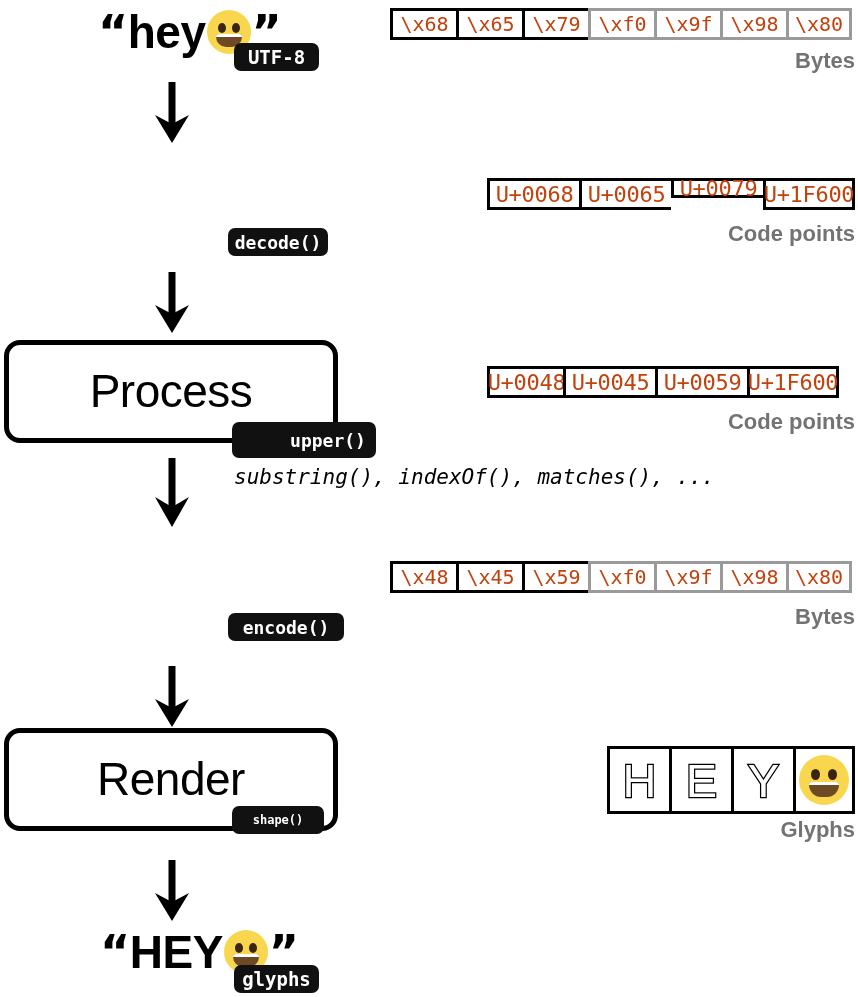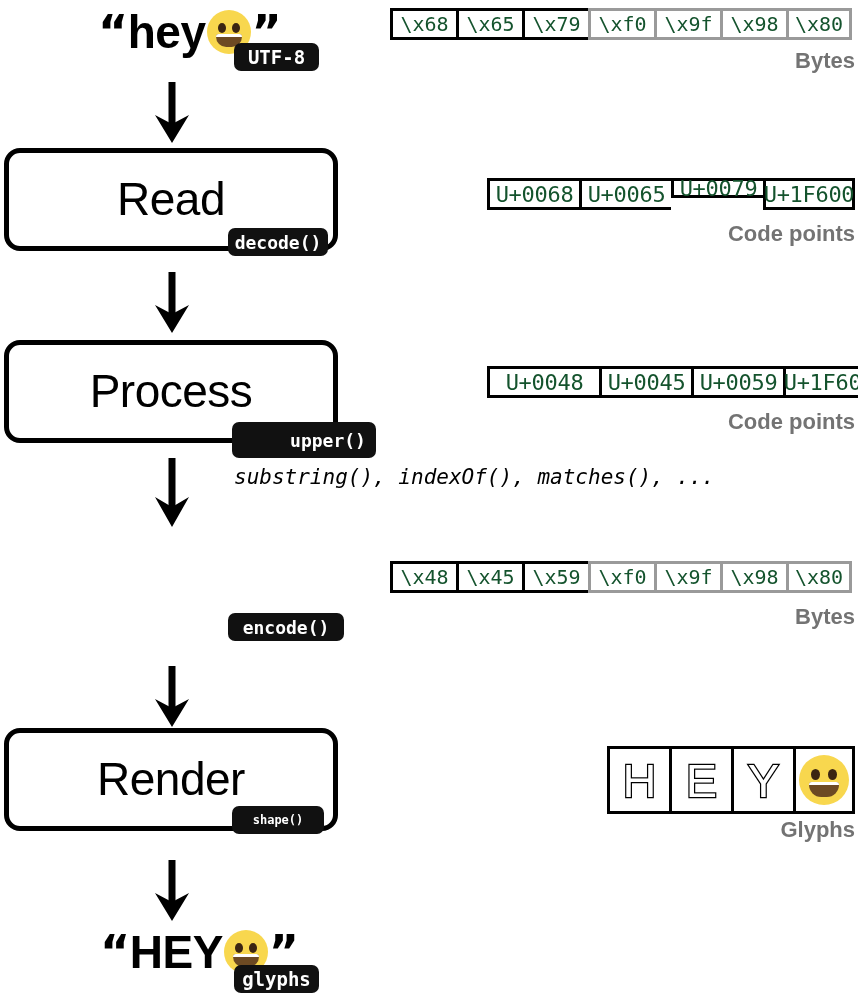--- a/index.html
+++ b/index.html
@@ -116,21 +116,21 @@
   .dcell {
     box-sizing: border-box;
     border: 3px solid #000000;
     border-right-width: 0;
     background: #ffffff;
     display: flex;
     align-items: center;
     justify-content: center;
     font-family: "DejaVu Sans Mono", monospace;
     font-size: 20px;
-    color: #14532d;
+    color: #c2410c;
     white-space: nowrap;
   }
   .dcell:last-child { border-right-width: 3px; }
   .dcell.dim {
     border-color: #9a9a9a;
   }
   
   .dcell.cp {
     font-size: 22px;
     letter-spacing: -0.3px;
@@ -208,23 +208,20 @@
   </div>
   <div class="tcaption" style="left:600px; top:48px; width:255px;">Bytes</div>
 
   <div class="arrow" style="left:150px; top:82px;">
     <svg width="44" height="62" viewBox="0 0 44 62">
       <path d="M22 0 L22 46" stroke="#000" stroke-width="7" fill="none"></path>
       <path d="M22 61 L5 33 L22 42 L39 33 Z" fill="#000"></path>
     </svg>
   </div>
 
-  <div class="pbox" style="left:4px; top:148px; width:334px; height:103px;">
-    <div class="plabel">Read</div>
-  </div>
   <div class="badge" style="left:228px; top:228px; width:100px; height:28px; font-size:18px;">decode()</div>
 
   <div class="dtable" style="left:487px; top:178px;">
     <div class="dcell cp" style="width:92px;height:32px;">U+0068</div>
     <div class="dcell cp" style="width:92px;height:32px;">U+0065</div>
     <div class="dcell cp" style="width:92px;height:20px;">U+0079</div>
     <div class="dcell cp" style="width:92px;height:32px;">U+1F600</div>
   </div>
   <div class="tcaption" style="left:600px; top:221px; width:255px;">Code points</div>
 
@@ -234,21 +231,21 @@
       <path d="M22 61 L5 33 L22 42 L39 33 Z" fill="#000"></path>
     </svg>
   </div>
 
   <div class="pbox" style="left:4px; top:340px; width:334px; height:103px;">
     <div class="plabel">Process</div>
   </div>
   <div class="badge" style="left:232px; top:422px; width:96px; height:36px; font-size:18px;padding-left:48px;">upper()</div>
 
   <div class="dtable" style="left:487px; top:366px;">
-    <div class="dcell cp" style="width:112px;height:32px;">U+0048</div>
+    <div class="dcell cp" style="width:76px;height:32px;">U+0048</div>
     <div class="dcell cp" style="width:92px;height:32px;">U+0045</div>
     <div class="dcell cp" style="width:92px;height:32px;">U+0059</div>
     <div class="dcell cp" style="width:92px;height:32px;">U+1F600</div>
   </div>
   <div class="tcaption" style="left:600px; top:409px; width:255px;">Code points</div>
 
   <div class="arrow" style="left:150px; top:458px;">
     <svg width="44" height="70" viewBox="0 0 44 70">
       <path d="M22 0 L22 53" stroke="#000" stroke-width="7" fill="none"></path>
       <path d="M22 69 L5 39 L22 49 L39 39 Z" fill="#000"></path>

